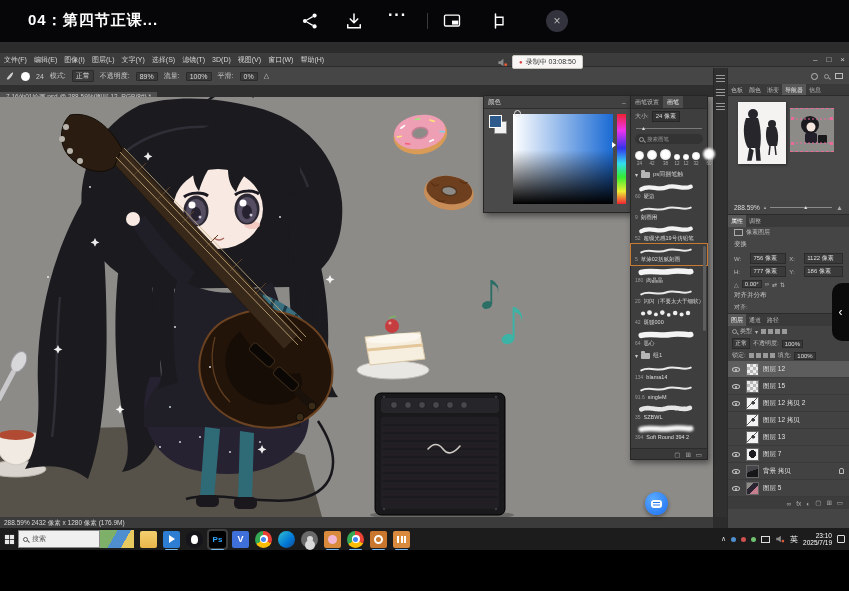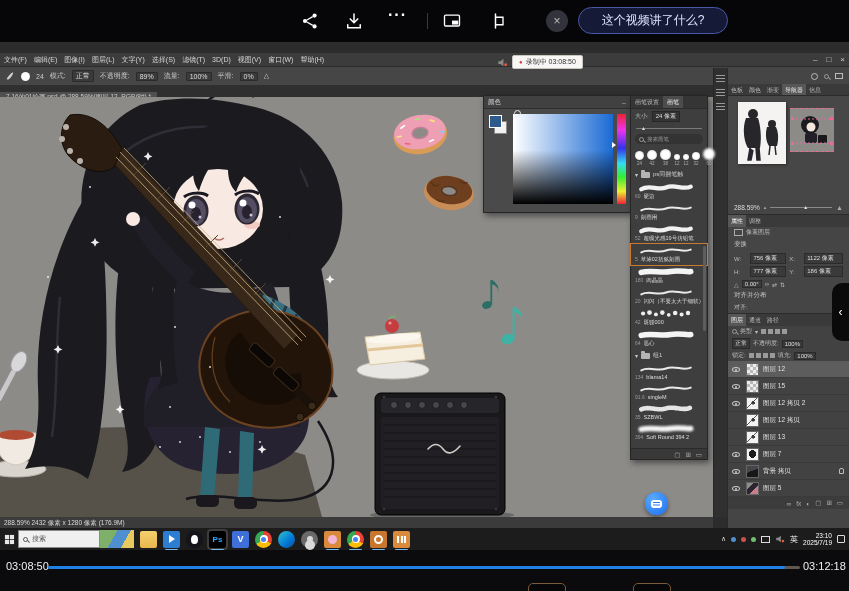--- a/index.html
+++ b/index.html
@@ -246,36 +246,36 @@
           <rect x="1" y="6.4" width="4.6" height="4.6"></rect>
           <rect x="6.4" y="6.4" width="4.6" height="4.6"></rect>
         </g>
     </symbol>
   </defs>
 </svg>
 
 <div id="stage">
 
   <header class="topbar">
+    <div class="vtitle">04：第四节正课...</div>
     <svg class="tbico" style="left:300px">
         <use href="#sym-share"></use>
       </svg>
     <svg class="tbico" style="left:344px">
         <use href="#sym-down"></use>
       </svg>
     <div class="tbdots" style="left:388px">···</div>
     <div class="tbdivider"></div>
     <svg class="tbico" style="left:442px">
         <use href="#sym-pip"></use>
       </svg>
     <svg class="tbico" style="left:488px">
         <use href="#sym-flip"></use>
       </svg>
     <div class="closecircle">×</div>
-    <div class="askpill">这个视频讲了什么?</div>
   </header>
 
   <div class="video">
 
     <div class="psmenu">
       <span>文件(F)</span>
       <span>编辑(E)</span>
       <span>图像(I)</span>
       <span>图层(L)</span>
       <span>文字(Y)</span>
@@ -957,23 +957,14 @@
   </div>
 
   <div class="fab">
       <i></i>
     </div>
 
   <div class="sidetab">
     <span>‹</span>
   </div>
 
-  <div class="bottombar">
-    <span class="timecur">03:08:50</span>
-    <div class="ptrack">
-      <div class="pfill"></div>
-    </div>
-    <span class="timetot">03:12:18</span>
-    <div class="marker mk1"></div>
-    <div class="marker mk2"></div>
-  </div>
 
 </div>
 
 </body></html>

